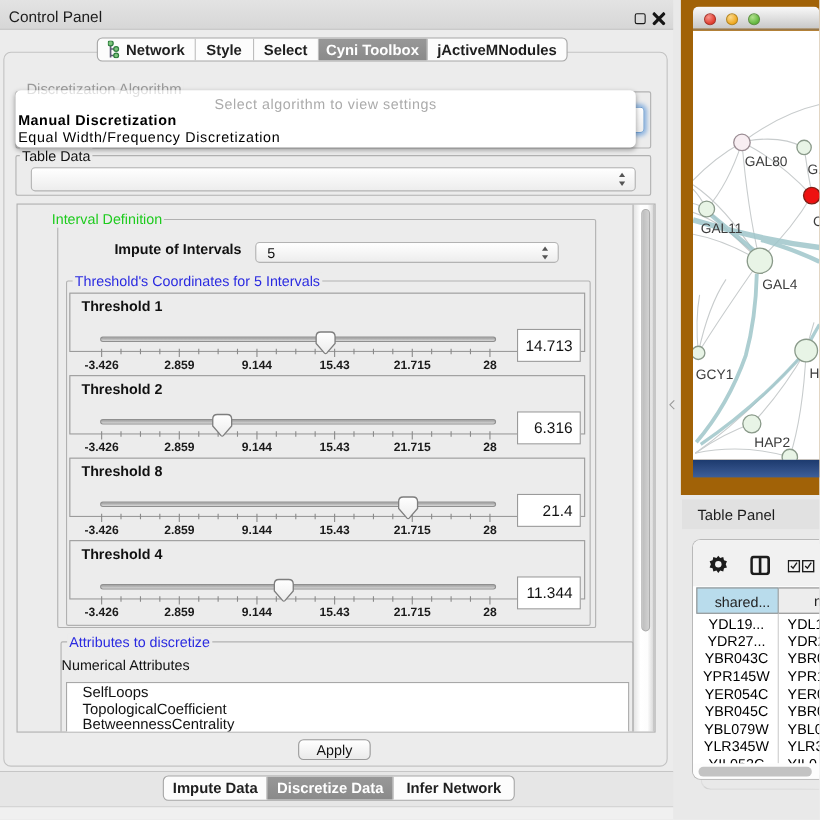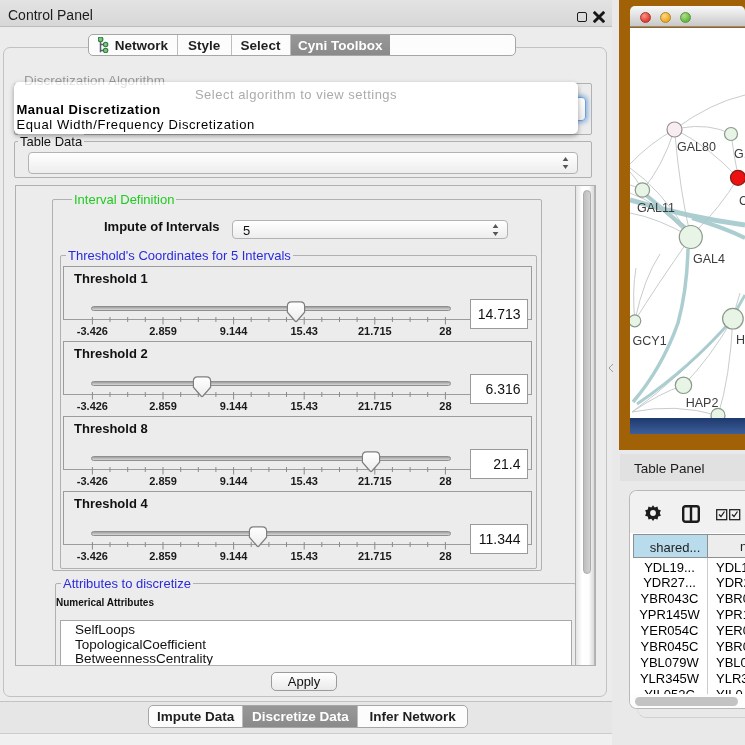--- a/index.html
+++ b/index.html
@@ -93,20 +93,21 @@
       <line x1="2.5" y1="3" x2="2.5" y2="15.3" stroke="#5c5c74" stroke-width="1.5"></line>
       <line x1="2.5" y1="7.5" x2="7.4" y2="7.5" stroke="#5c5c74" stroke-width="1.3"></line>
       <line x1="2.5" y1="13.5" x2="7.4" y2="13.5" stroke="#5c5c74" stroke-width="1.3"></line>
       <circle cx="2.5" cy="2.3" r="2.4" fill="#7cc47c" stroke="#2e7d3f" stroke-width="1.1"></circle>
       <circle cx="7.6" cy="7.5" r="2.2" fill="#7cc47c" stroke="#2e7d3f" stroke-width="1.1"></circle>
       <circle cx="7.6" cy="13.5" r="2.2" fill="#7cc47c" stroke="#2e7d3f" stroke-width="1.1"></circle>
       </svg>Network</div>
     <div class="s s2">Style</div>
     <div class="s s3">Select</div>
     <div class="s s4 on">Cyni Toolbox</div>
+    <div class="s s5">jActiveMNodules</div>
   </div>
 
   <div class="abs" id="outer"></div>
 
   <div class="gb" style="left:14px; top:83px; width:578px; height:52px;"></div>
   <div class="gbt" style="left:22px; top:73px; color:#9a9a9a; font-size:13.5px;">Discretization Algorithm</div>
   <div class="combo" style="left:20px; top:97px; width:566px; height:24px; box-shadow:0 0 4px 2px #8db4e0; border-color:#6f9fd2;"></div>
 
   <div class="gb" style="left:14px; top:141px; width:578px; height:37px;"></div>
   <div class="gbt" style="left:18px; top:134px; color:#111;">Table Data</div>
@@ -119,21 +120,21 @@
 
   <div class="abs" id="popup">
     <div style="position:absolute; left:10px; top:-9px; font-size:13.5px; color:#9a9a9a; opacity:0.3;">Discretization Algorithm</div>
     <div class="g">Select algorithm to view settings</div>
     <div class="b">Manual Discretization</div>
     <div class="n">Equal Width/Frequency Discretization</div>
   </div>
 
   <div class="abs" id="scrollp">
     <div class="gb" style="left:36px; top:13px; width:490px; height:372px;"></div>
-    <div class="gbt" style="left:56px; top:6px; color:#1ecb1e;">Interval Definition</div>
+    <div class="gbt" style="left:29px; top:6px; color:#1ecb1e;">Interval Definition</div>
 
     <div class="abs" style="left:88px; top:33px; font-size:13px; font-weight:bold; color:#111;">Impute of Intervals</div>
     <div class="combo" style="left:216px; top:34px; width:276px; height:19px;">
       <span class="tx">5</span>
       <svg class="ar" viewBox="0 0 7 14">
           <path d="M3.5 1 L6.3 5 H0.7 Z" fill="#555"></path>
           <path d="M3.5 13 L6.3 9 H0.7 Z" fill="#555"></path>
         </svg>
     </div>
 
@@ -300,21 +301,21 @@
               <stop offset="1" stop-color="#ececec"></stop>
             </linearGradient>
           </defs>
           <path d="M 185.4 39 Q 185.4 34.8 189.6 34.8 L 198.4 34.8 Q 202.6 34.8 202.6 39 L 202.6 45.2 L 195.0 54 Q 194.0 55 193.0 54 L 185.4 45.2 Z" fill="url(#tg194)" stroke="#7e7e7e" stroke-width="1.2"></path>
         </svg>
         <div class="valbox">11.344</div>
       </div>
 
     <div class="gb" style="left:39px; top:397px; width:521px; height:110px;"></div>
     <div class="gbt" style="left:45px; top:390px; color:#2a2ae0;">Attributes to discretize</div>
-    <div class="abs" style="left:40px; top:411px; font-size:10px; font-weight:bold; color:#111;">Numerical Attributes</div>
+    <div class="abs" style="left:40px; top:411px; font-size:13px; font-weight:normal; color:#111;">Numerical Attributes</div>
     <div class="abs" style="left:44px; top:434px; width:512px; height:57px; background:#fff; border:1px solid #a8a8a8; font-size:12px; color:#111;">
       <div style="padding:2px 0 0 14px; line-height:14.6px; font-size:13.5px;">SelfLoops<br>TopologicalCoefficient<br>BetweennessCentrality</div>
     </div>
 
     <div class="abs" id="vtrack"></div>
     <div class="abs" id="vthumb"></div>
   </div>
 
   <div class="btn" style="left:271px; top:672px; width:66px; height:19px; line-height:17px;">Apply</div>
 

